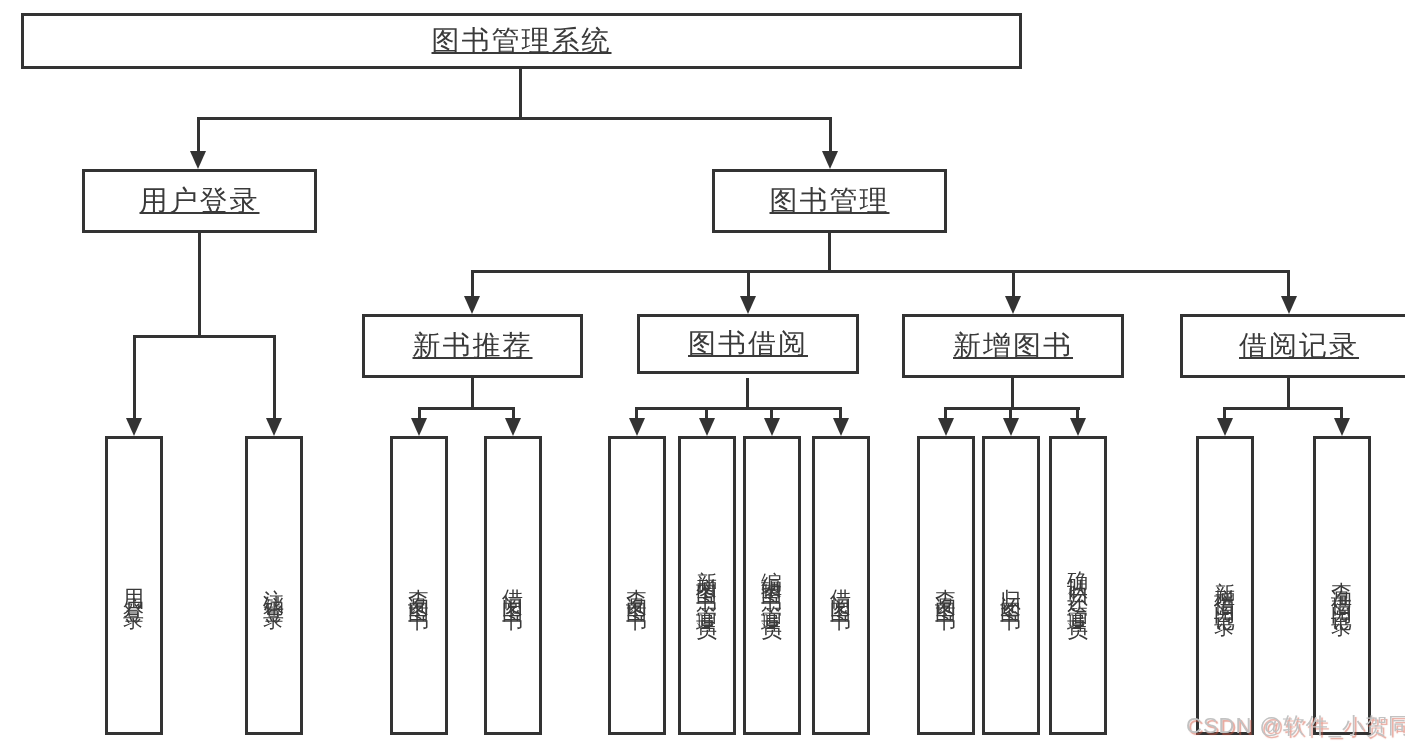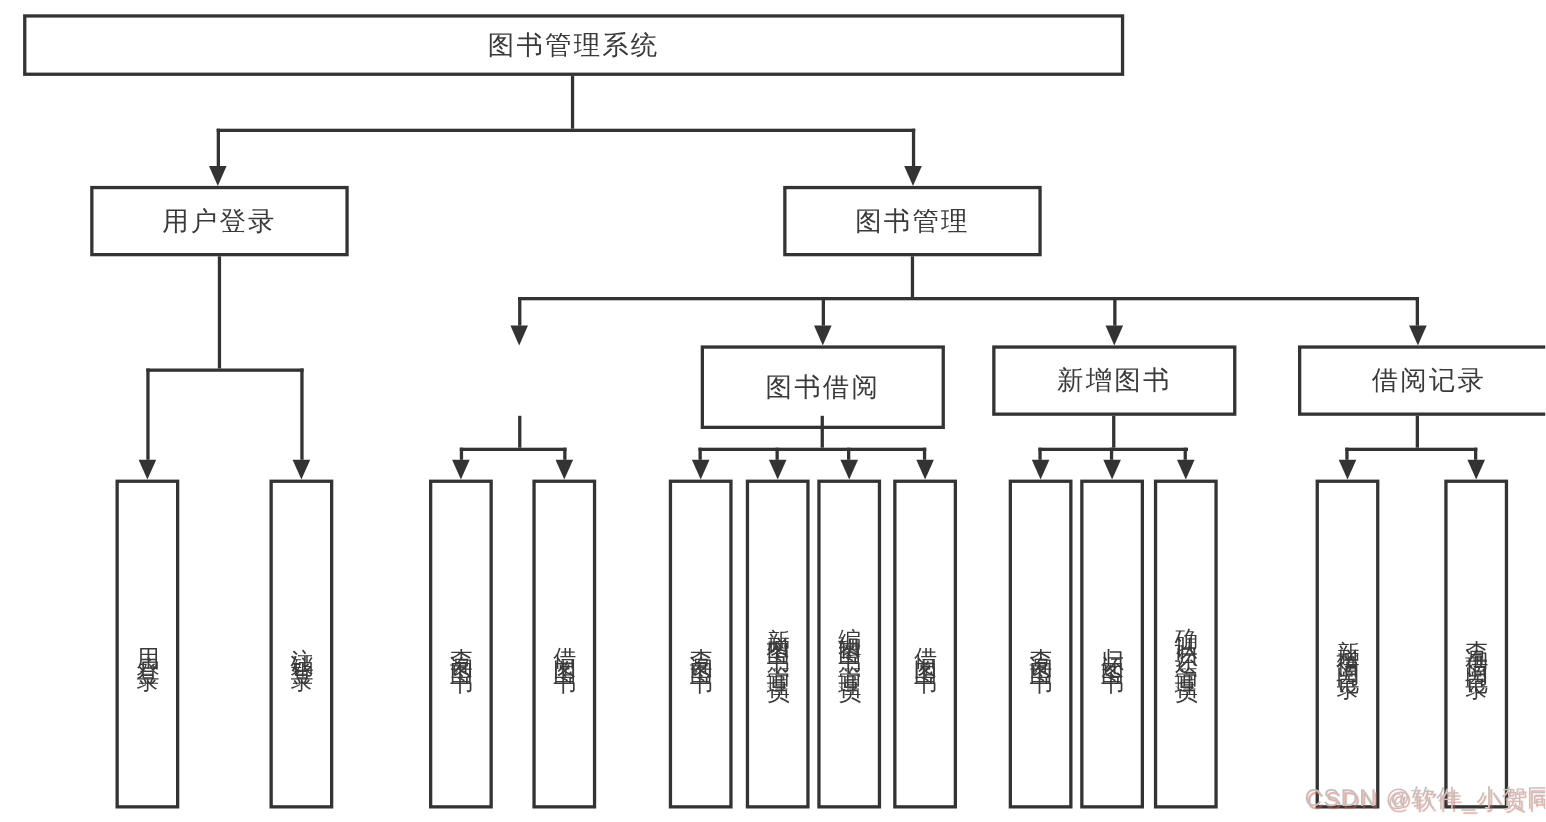--- a/index.html
+++ b/index.html
@@ -15,23 +15,24 @@
     box-sizing:border-box;
     border:3px solid #333333;
     background:#ffffff;
     color:#3a3a3a;
     display:flex;
     align-items:center;
     justify-content:center;
     text-align:center;
   }
   .hbox{
-    font-size:24px;
+    font-size:28px;
     letter-spacing:2px;
     white-space:nowrap;
+    text-decoration:underline;
   }
   .vbox{
     writing-mode:vertical-rl;
     text-orientation:mixed;
     font-size:21px;
     letter-spacing:7px;
     line-height:1;
   }
   .line{
     position:absolute;
@@ -82,21 +83,22 @@
   <div class="line" style="left:471px;top:270px;width:819px;height:3px;"></div>
   <div class="line" style="left:471px;top:270px;width:3px;height:26px;"></div>
   <div class="arrow" style="left:464px;top:296px;"></div>
   <div class="line" style="left:747px;top:270px;width:3px;height:26px;"></div>
   <div class="arrow" style="left:740px;top:296px;"></div>
   <div class="line" style="left:1012px;top:270px;width:3px;height:26px;"></div>
   <div class="arrow" style="left:1005px;top:296px;"></div>
   <div class="line" style="left:1287px;top:270px;width:3px;height:26px;"></div>
   <div class="arrow" style="left:1281px;top:296px;"></div>
 
-  <div class="box hbox" style="left:637px;top:314px;width:222px;height:76px;">图书借阅</div>
+  <div class="box hbox" style="left:362px;top:314px;width:221px;height:64px;">新书推荐</div>
+  <div class="box hbox" style="left:637px;top:314px;width:222px;height:60px;">图书借阅</div>
   <div class="box hbox" style="left:902px;top:314px;width:222px;height:64px;">新增图书</div>
   <div class="box hbox" style="left:1180px;top:314px;width:238px;height:64px;">借阅记录</div>
 
   <div class="line" style="left:471px;top:378px;width:3px;height:29px;"></div>
   <div class="line" style="left:418px;top:407px;width:97px;height:3px;"></div>
   <div class="line" style="left:418px;top:407px;width:3px;height:11px;"></div>
   <div class="arrow" style="left:411px;top:418px;"></div>
   <div class="line" style="left:512px;top:407px;width:3px;height:11px;"></div>
   <div class="arrow" style="left:505px;top:418px;"></div>
 

